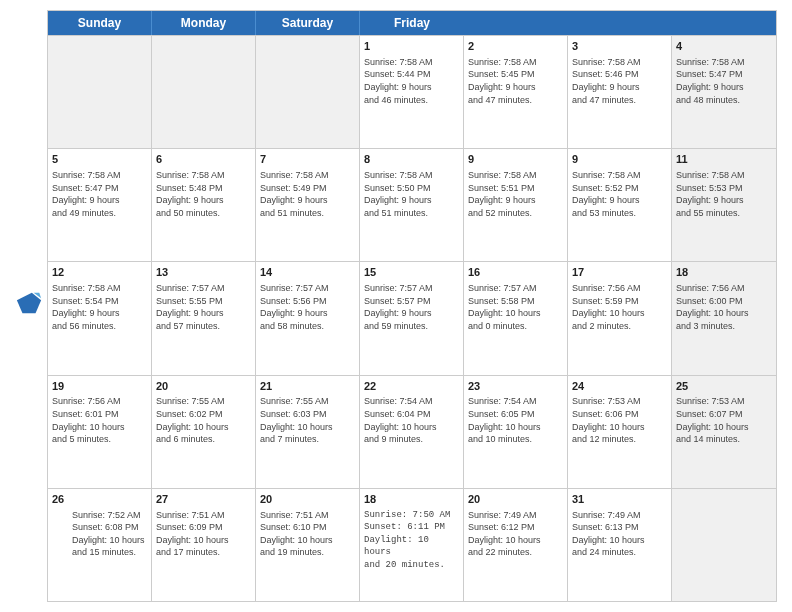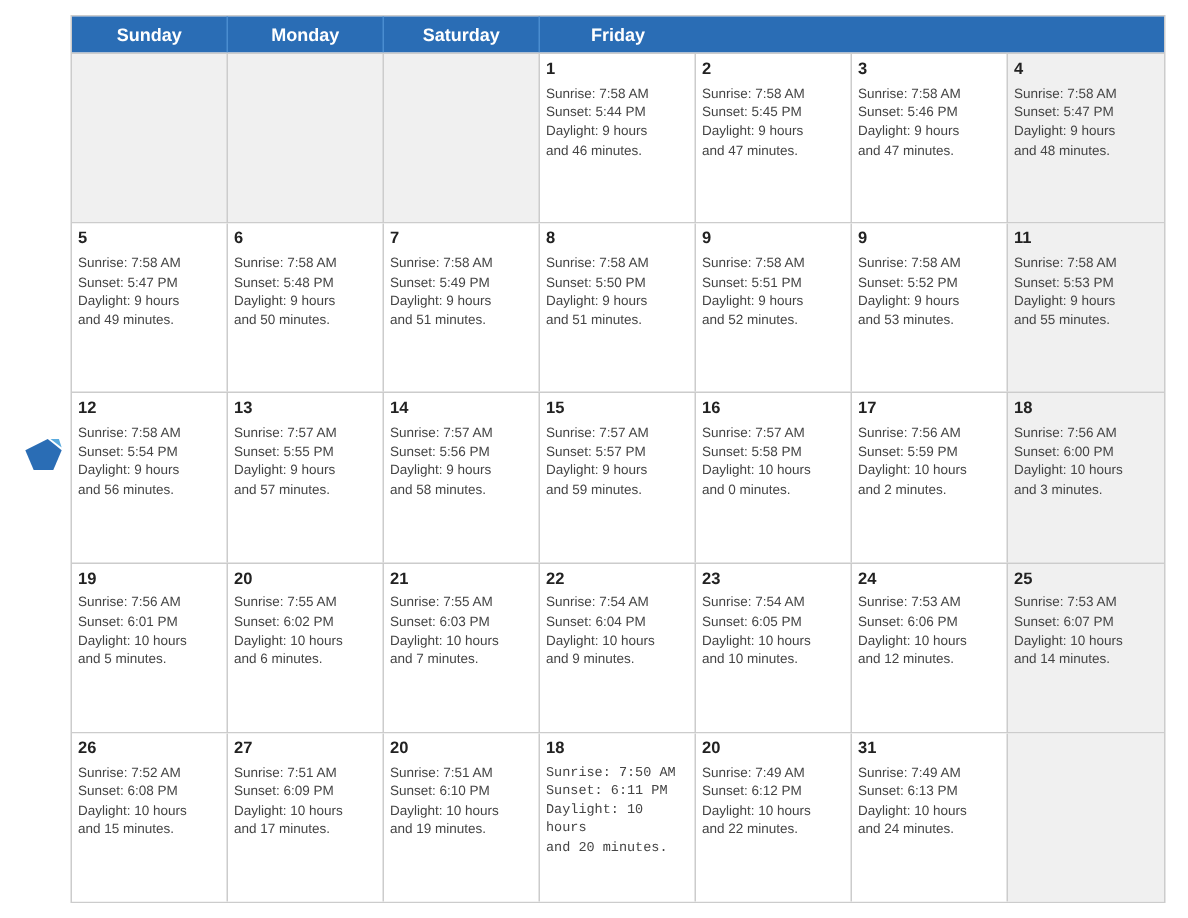--- a/index.html
+++ b/index.html
@@ -319,21 +319,21 @@
             <div class="day-number">25</div>
             <div class="cell-info" style="white-space: pre-line;">Sunrise: 7:53 AM
 Sunset: 6:07 PM
 Daylight: 10 hours
 and 14 minutes.</div>
           </div>
         </div>
         <div class="cal-week">
           <div class="cal-cell">
             <div class="day-number">26</div>
-            <div class="cell-info" style="white-space: pre-line;">Sunrise: 7:52 AM
+            <div class="cell-info" style="white-space: pre-line; margin-left: 20px;">Sunrise: 7:52 AM
 Sunset: 6:08 PM
 Daylight: 10 hours
 and 15 minutes.</div>
           </div>
           <div class="cal-cell">
             <div class="day-number">27</div>
             <div class="cell-info" style="white-space: pre-line;">Sunrise: 7:51 AM
 Sunset: 6:09 PM
 Daylight: 10 hours
 and 17 minutes.</div>

